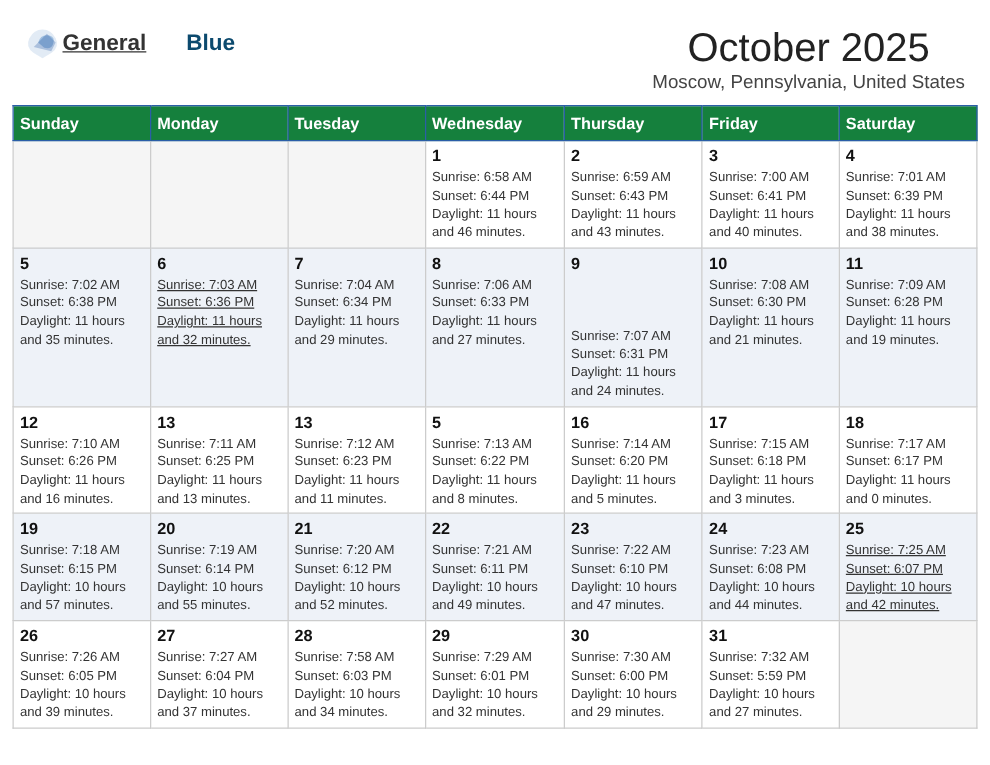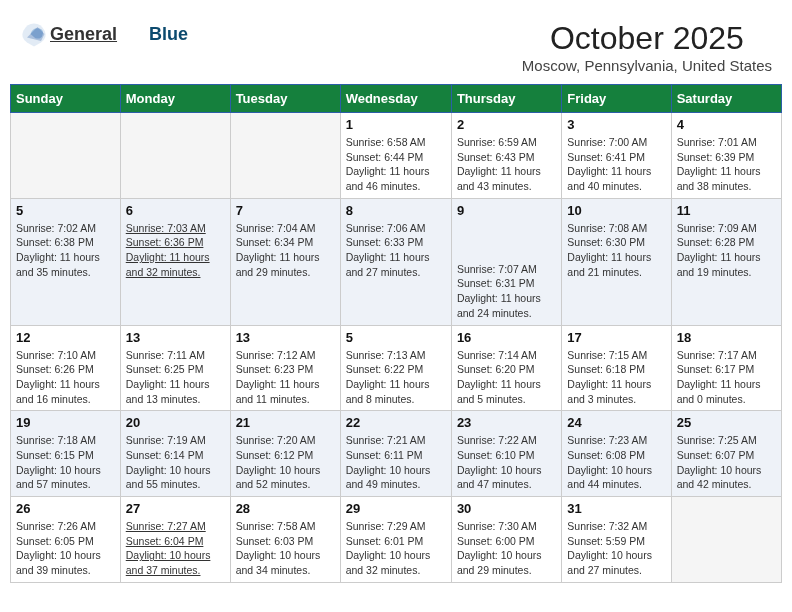--- a/index.html
+++ b/index.html
@@ -298,37 +298,37 @@
         </td>
         <td>
           <div class="day-num">24</div>
           <div class="day-info" style="white-space: pre-line;">Sunrise: 7:23 AM
 Sunset: 6:08 PM
 Daylight: 10 hours
 and 44 minutes.</div>
         </td>
         <td>
           <div class="day-num">25</div>
-          <div class="day-info" style="white-space: pre-line;">Sunrise: 7:25 AM
+          <div class="day-info" style="white-space: pre-line; text-decoration: underline;">Sunrise: 7:25 AM
 Sunset: 6:07 PM
 Daylight: 10 hours
 and 42 minutes.</div>
         </td>
       </tr>
       <tr>
         <td>
           <div class="day-num">26</div>
           <div class="day-info" style="white-space: pre-line;">Sunrise: 7:26 AM
 Sunset: 6:05 PM
 Daylight: 10 hours
 and 39 minutes.</div>
         </td>
         <td>
           <div class="day-num">27</div>
-          <div class="day-info" style="white-space: pre-line; text-decoration: underline;">Sunrise: 7:27 AM
+          <div class="day-info" style="white-space: pre-line;">Sunrise: 7:27 AM
 Sunset: 6:04 PM
 Daylight: 10 hours
 and 37 minutes.</div>
         </td>
         <td>
           <div class="day-num">28</div>
           <div class="day-info" style="white-space: pre-line;">Sunrise: 7:58 AM
 Sunset: 6:03 PM
 Daylight: 10 hours
 and 34 minutes.</div>

